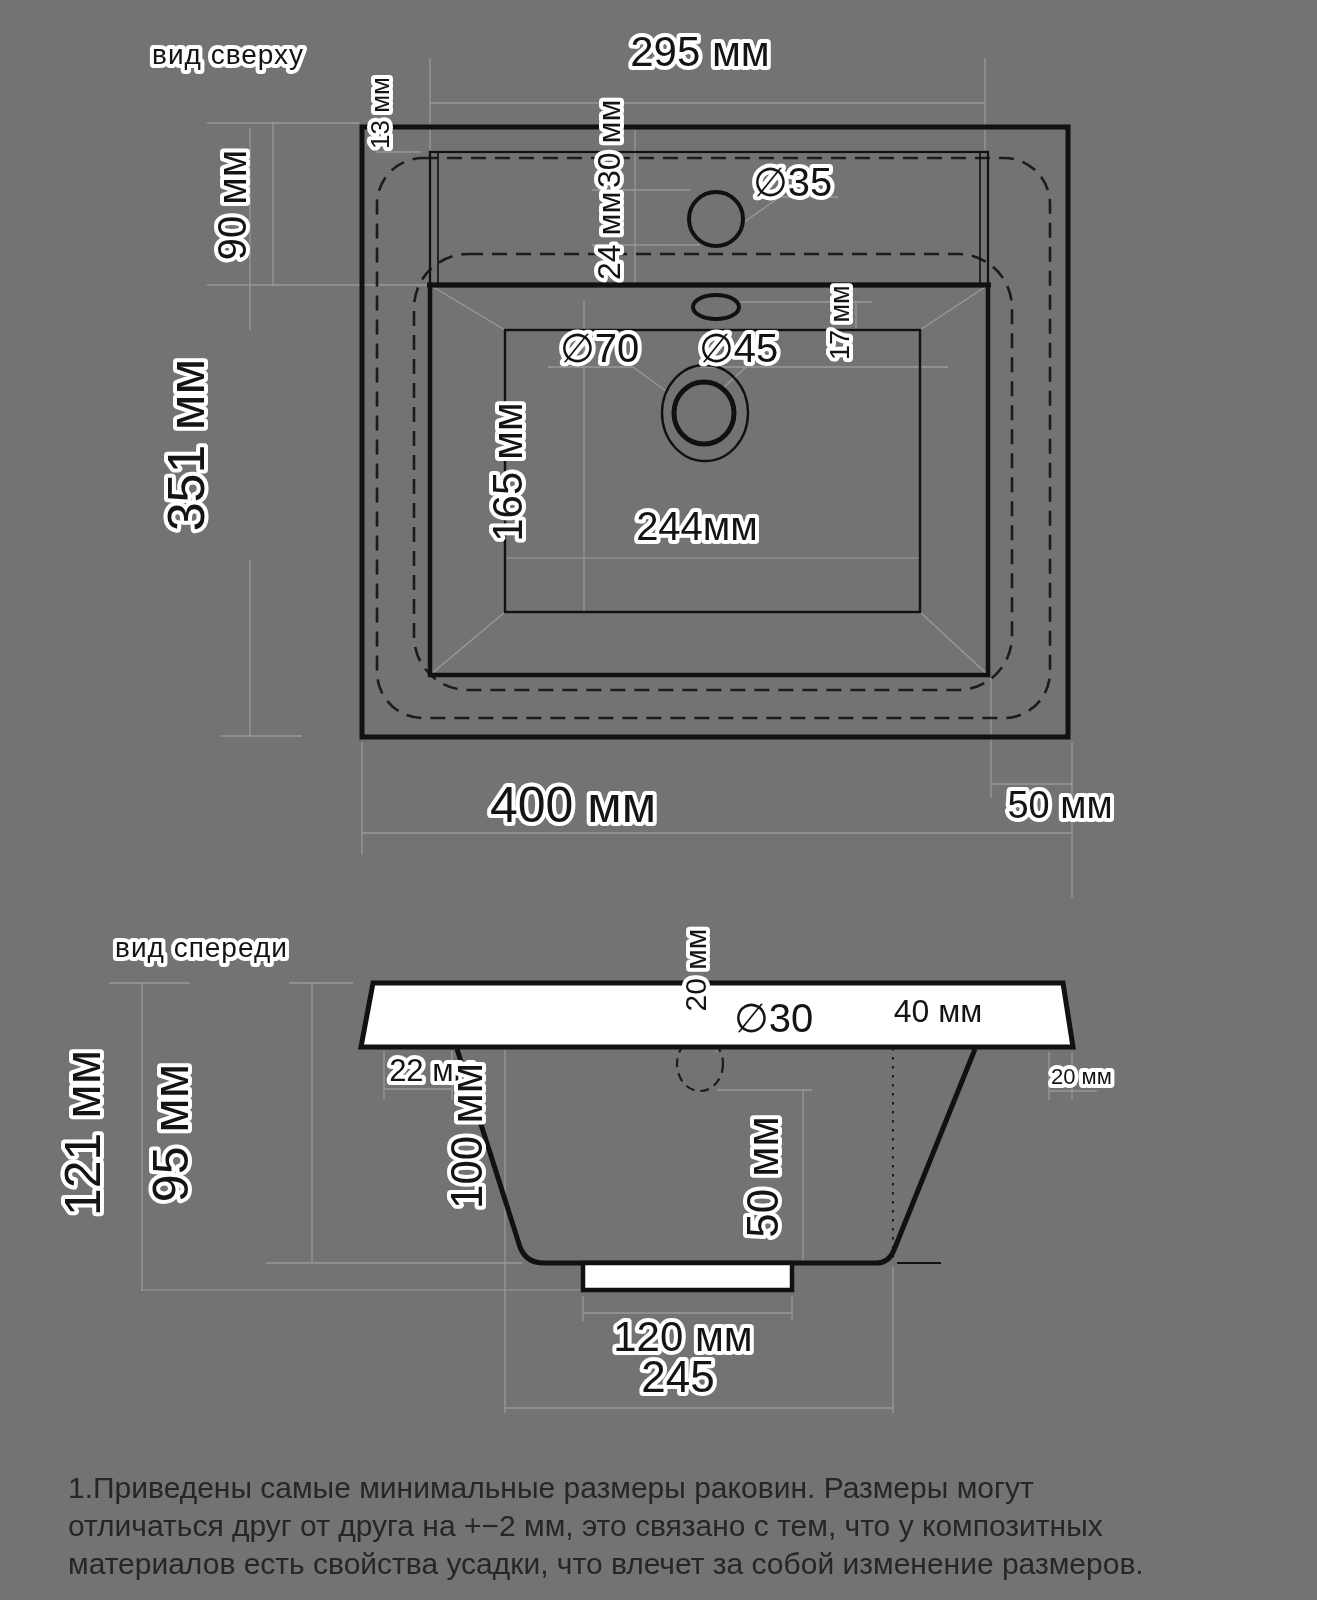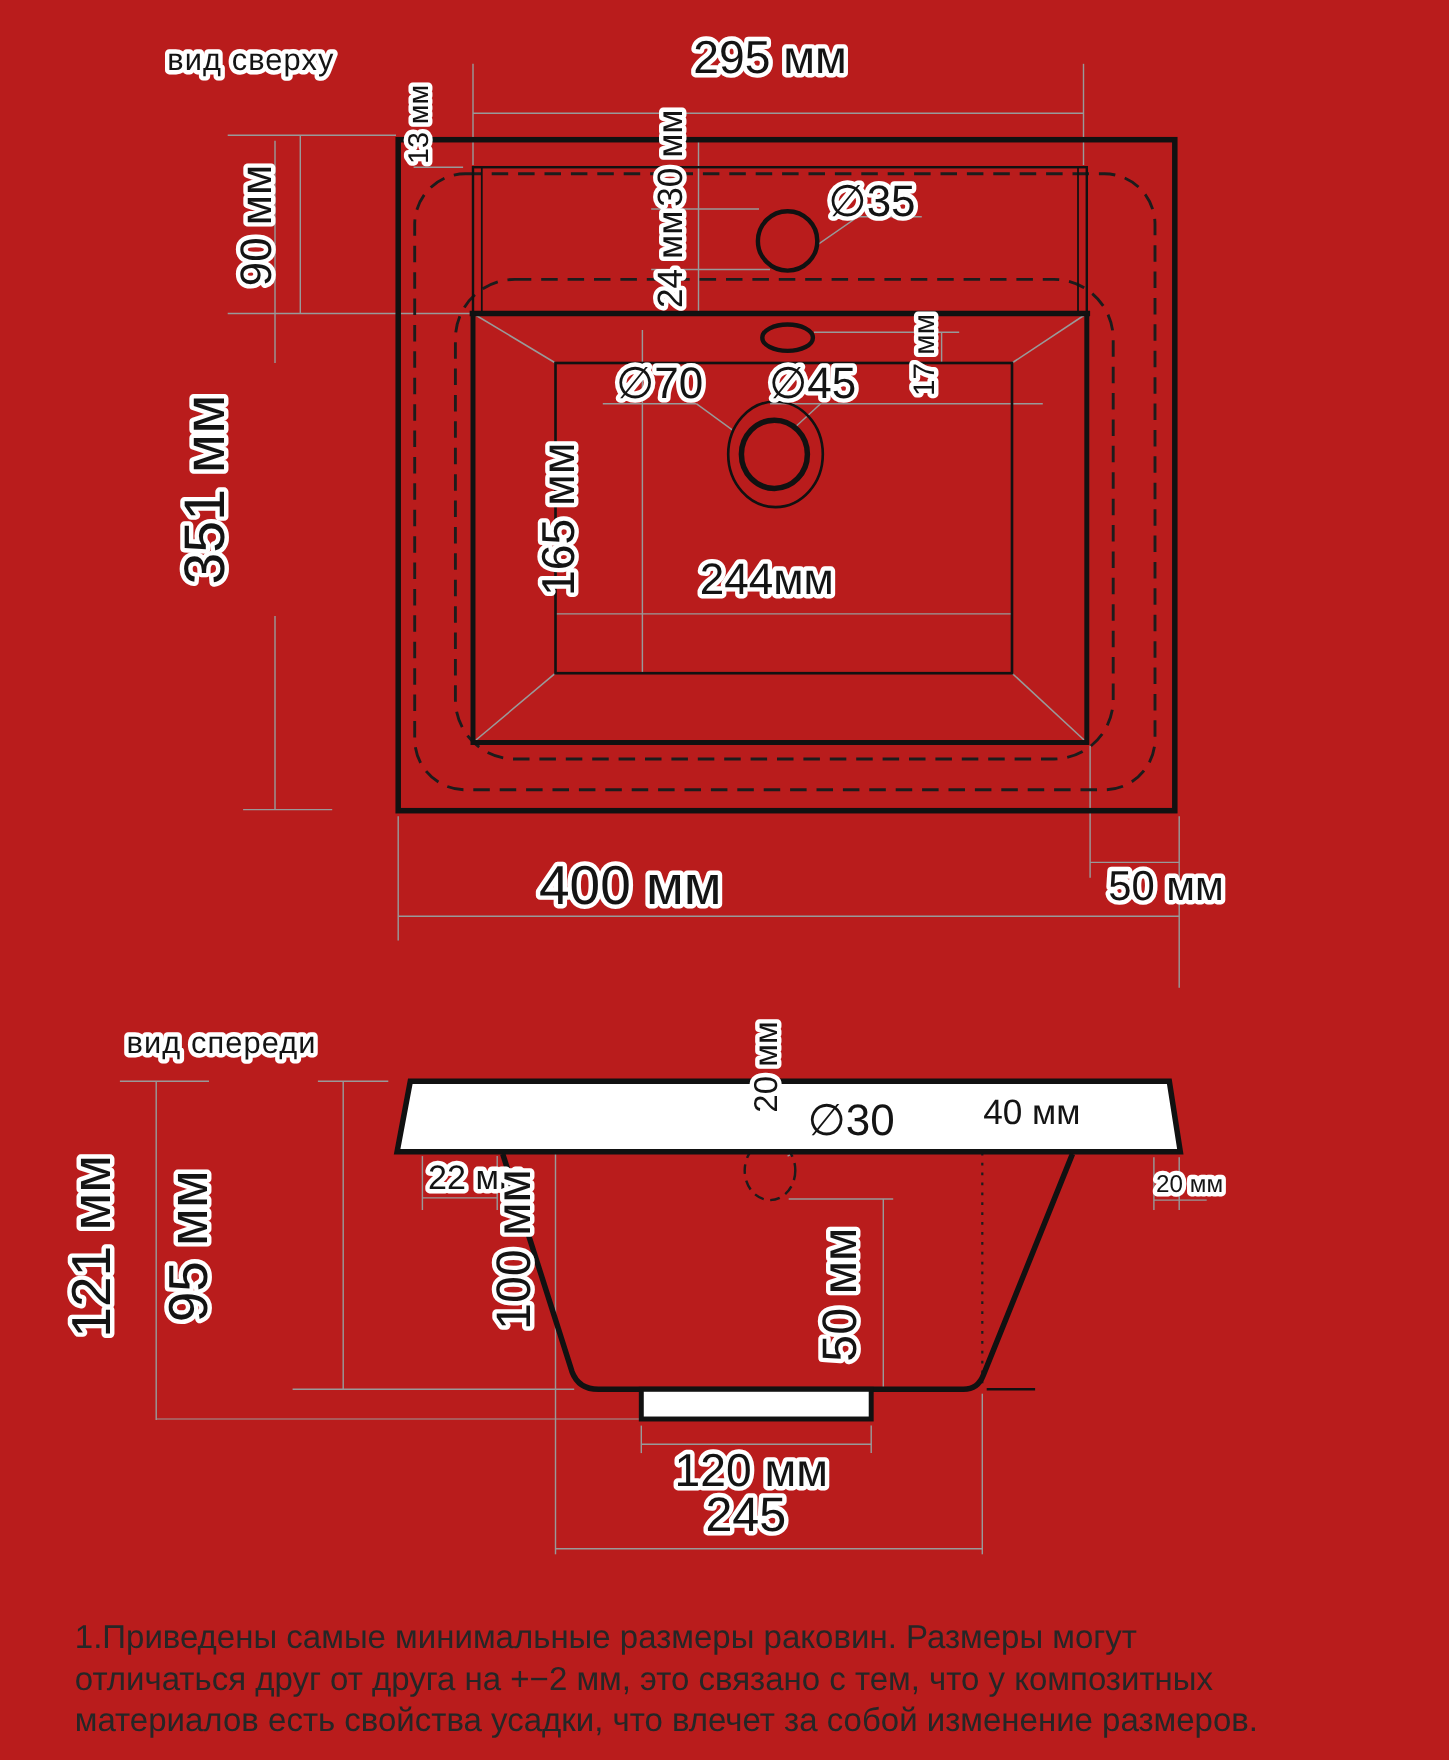--- a/index.html
+++ b/index.html
@@ -1,17 +1,17 @@
 <!DOCTYPE html>
 <html><head>
 <meta charset="utf-8">
 <style>
   html,body { margin:0; padding:0; background:#fff; }
   #canvas {
-    position:relative; width:1317px; height:1600px; background:#b91c1c;
+    position:relative; width:1317px; height:1600px; background:#737373;
     font-family:"Liberation Sans","DejaVu Sans",sans-serif;
   }
   svg text {
     font-family:"Liberation Sans","DejaVu Sans",sans-serif;
     fill:#141414;
     paint-order:stroke fill;
     stroke:#ffffff; stroke-width:8px; stroke-linejoin:round;
   }
   .viewlabel { font-size:28px; letter-spacing:1px; }
   .note-line { font-size:30px; fill:#262626; stroke-width:0; }

